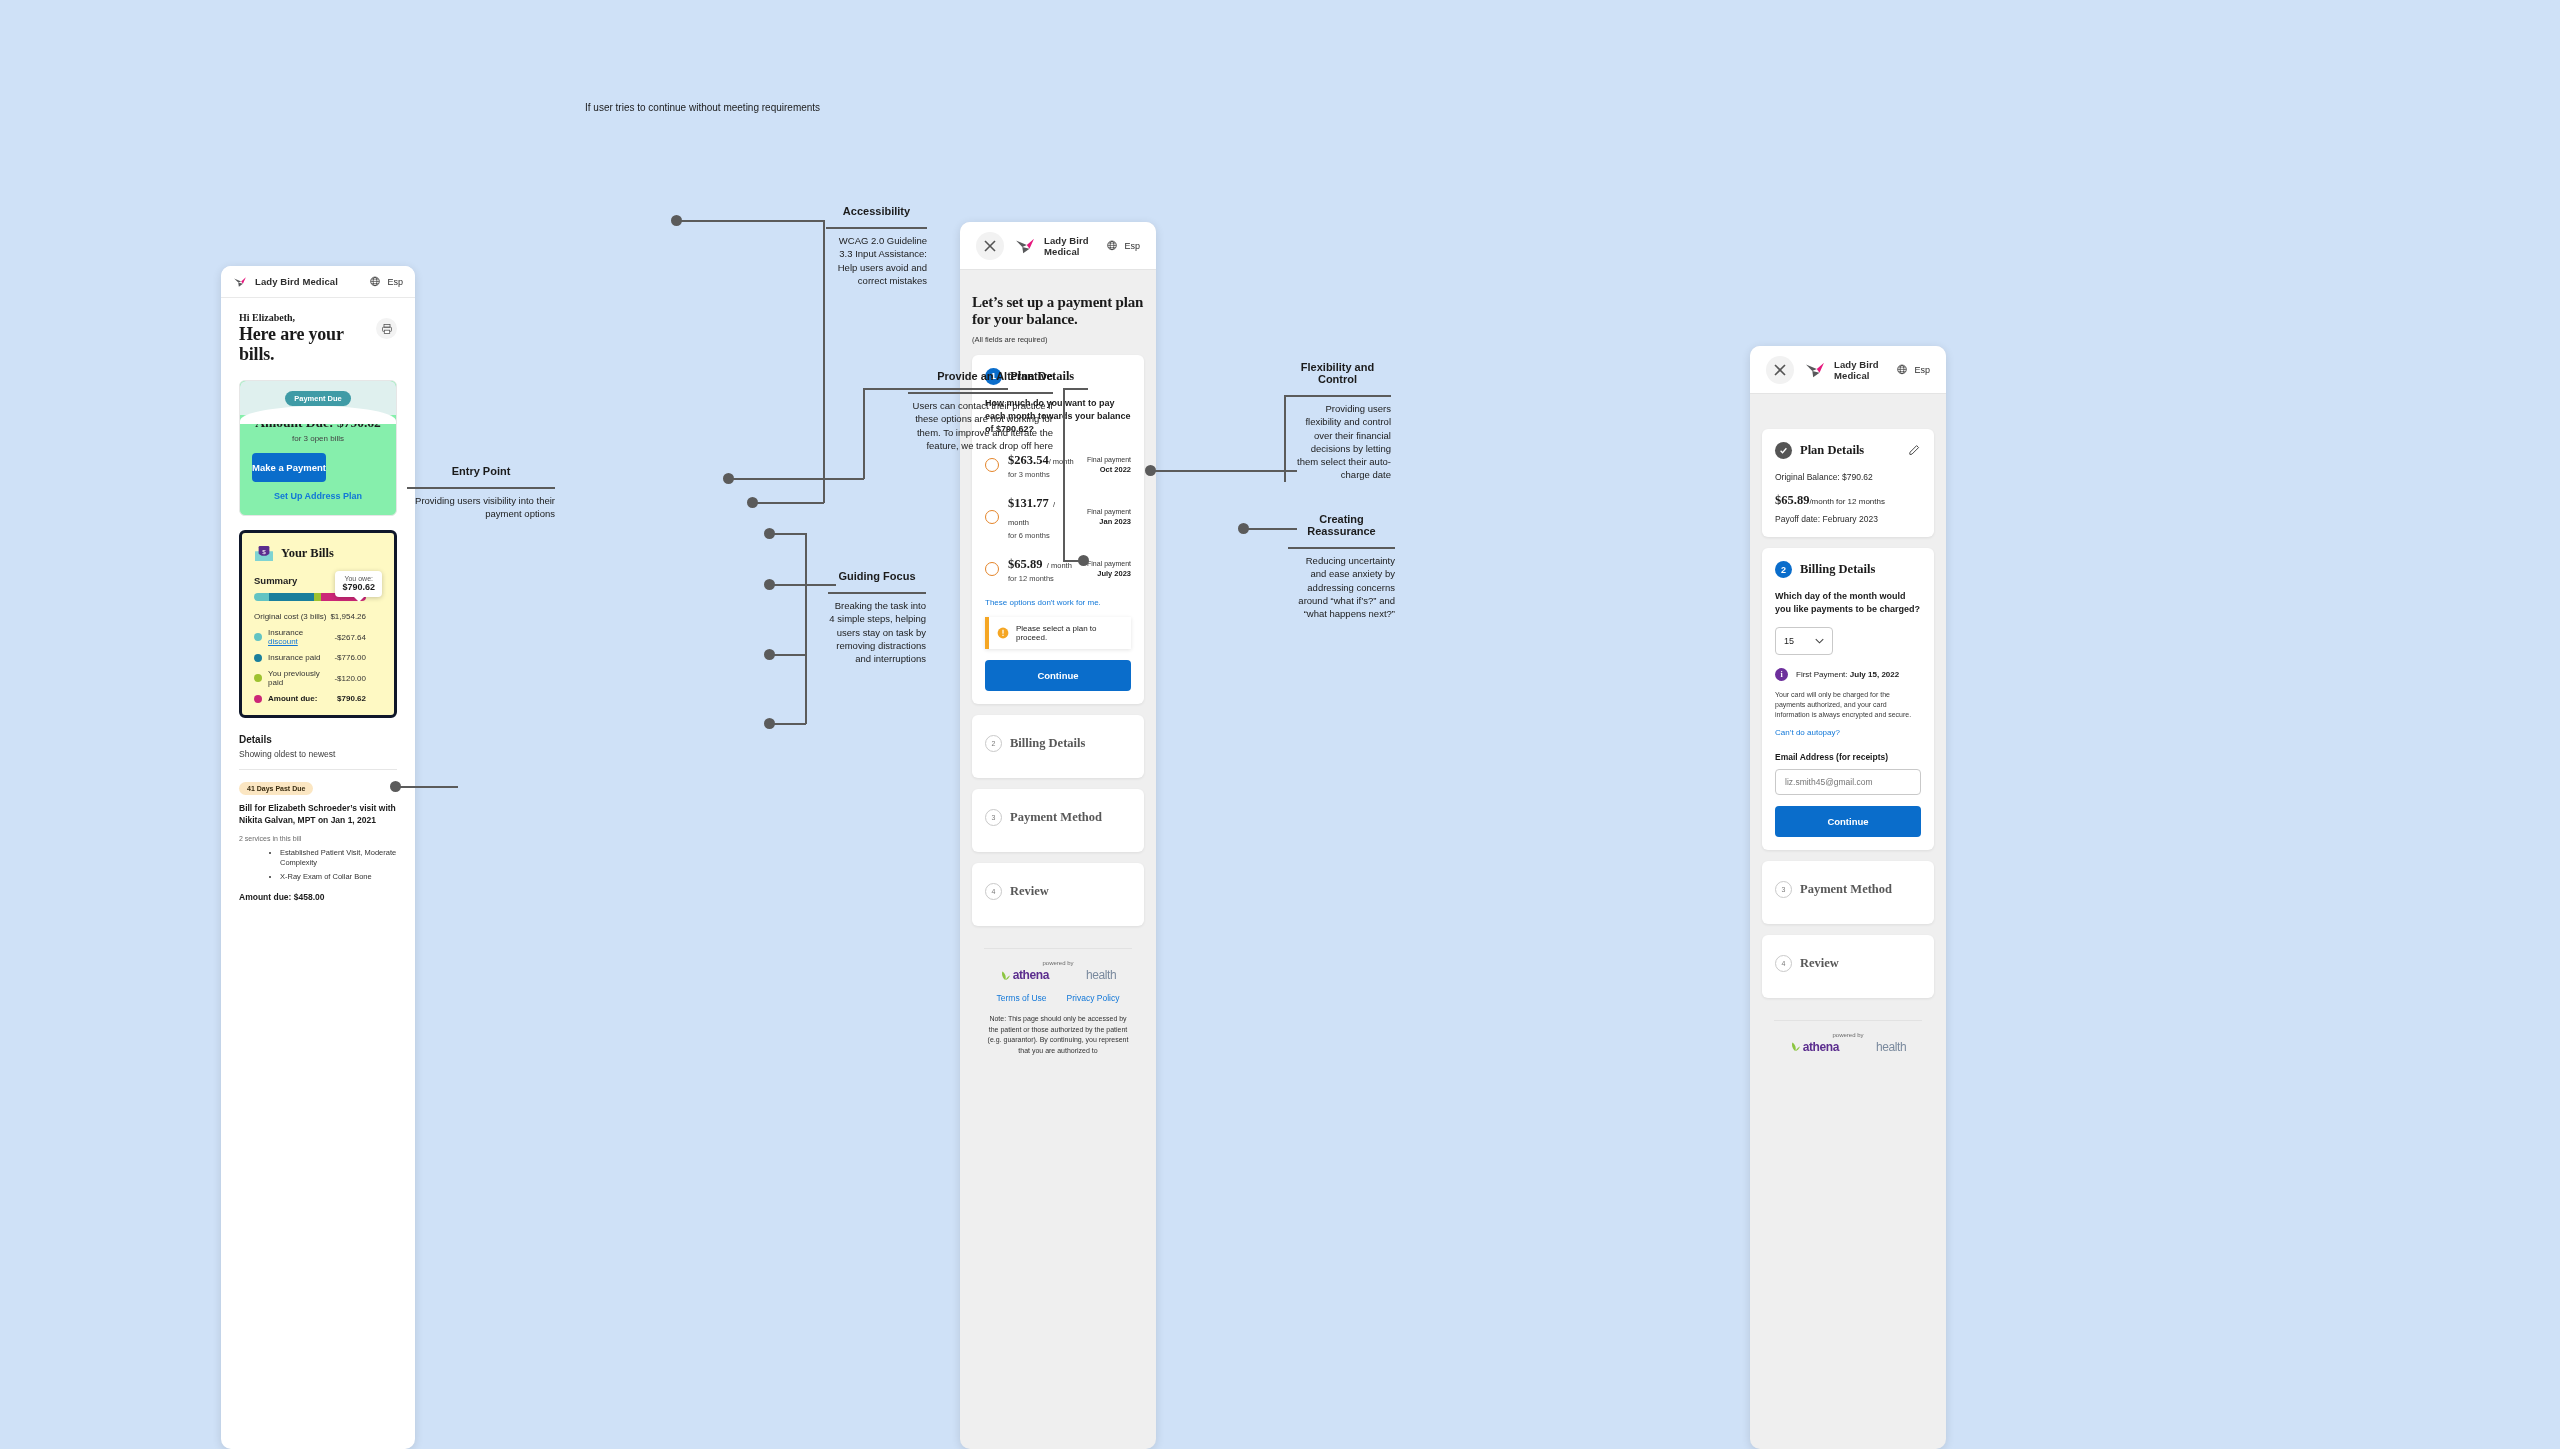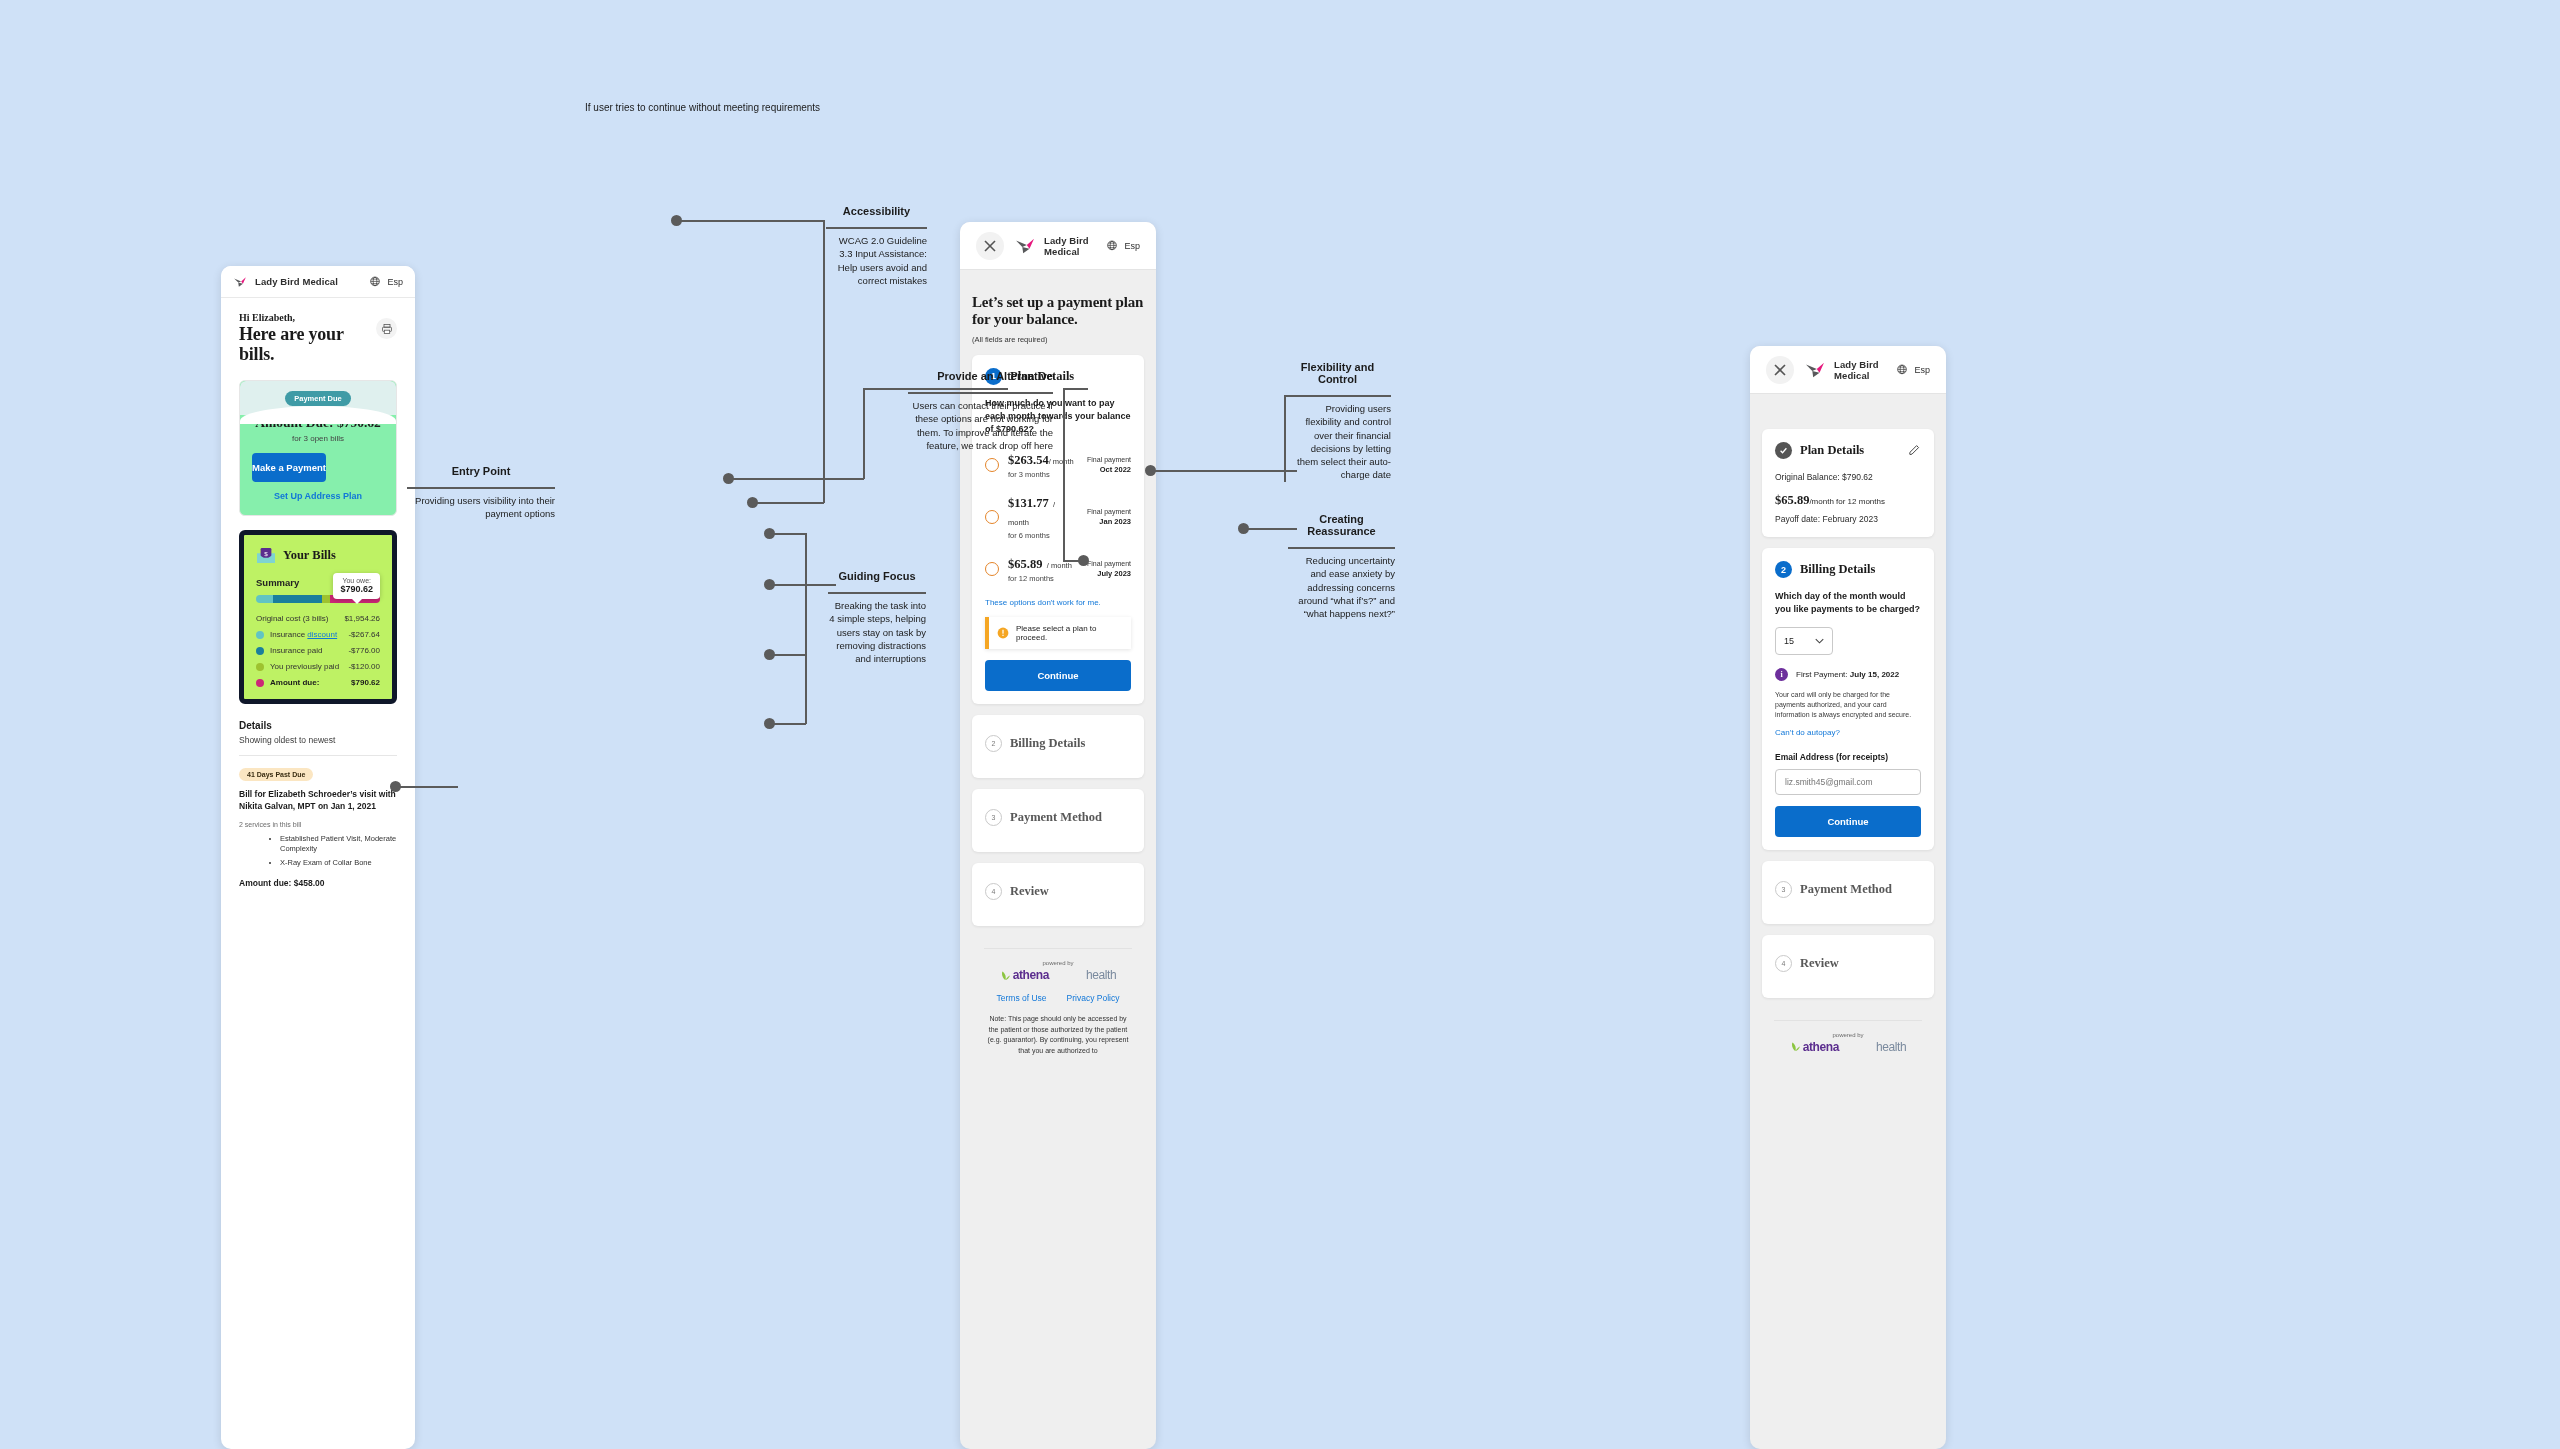--- a/index.html
+++ b/index.html
@@ -91,22 +91,22 @@
     display: block; margin: 10px 12px 0 12px; background: #0a6dcb; color: #fff;
     text-align: center; font-size: 9.5px; font-weight: bold; padding: 9px 0;
     border-radius: 4px; border: none; cursor: pointer;
   }
   .link-primary {
     display: block; text-align: center; color: #1177d8; font-size: 9px;
     font-weight: bold; margin-top: 9px; text-decoration: none; cursor: pointer;
   }
 
   .bills-card {
-    margin: 14px 18px 0 18px; border: 5px solid #0f172a; border-radius: 6px;
-    background: #bef264; padding: 12px 12px 12px 12px; position: relative;
+    margin: 14px 18px 0 18px; border: 3px solid #0f172a; border-radius: 6px;
+    background: #fef9c3; padding: 12px 28px 12px 12px; position: relative;
   }
   .bills-head { display: flex; align-items: center; gap: 7px; }
   .env-icon { width: 20px; height: 17px; flex: none; }
   .bills-title { font-family: "Liberation Serif", serif; font-size: 12.5px; font-weight: bold; color: #1b1b1b; }
   .summary-label { font-size: 9.5px; font-weight: bold; color: #222; margin-top: 13px; }
   .tooltip {
     position: absolute; right: 12px; top: 38px; background: #fff; border-radius: 4px;
     box-shadow: 0 1px 5px rgba(0,0,0,.22); padding: 4px 7px 5px 7px; text-align: center;
   }
   .tooltip::after {

